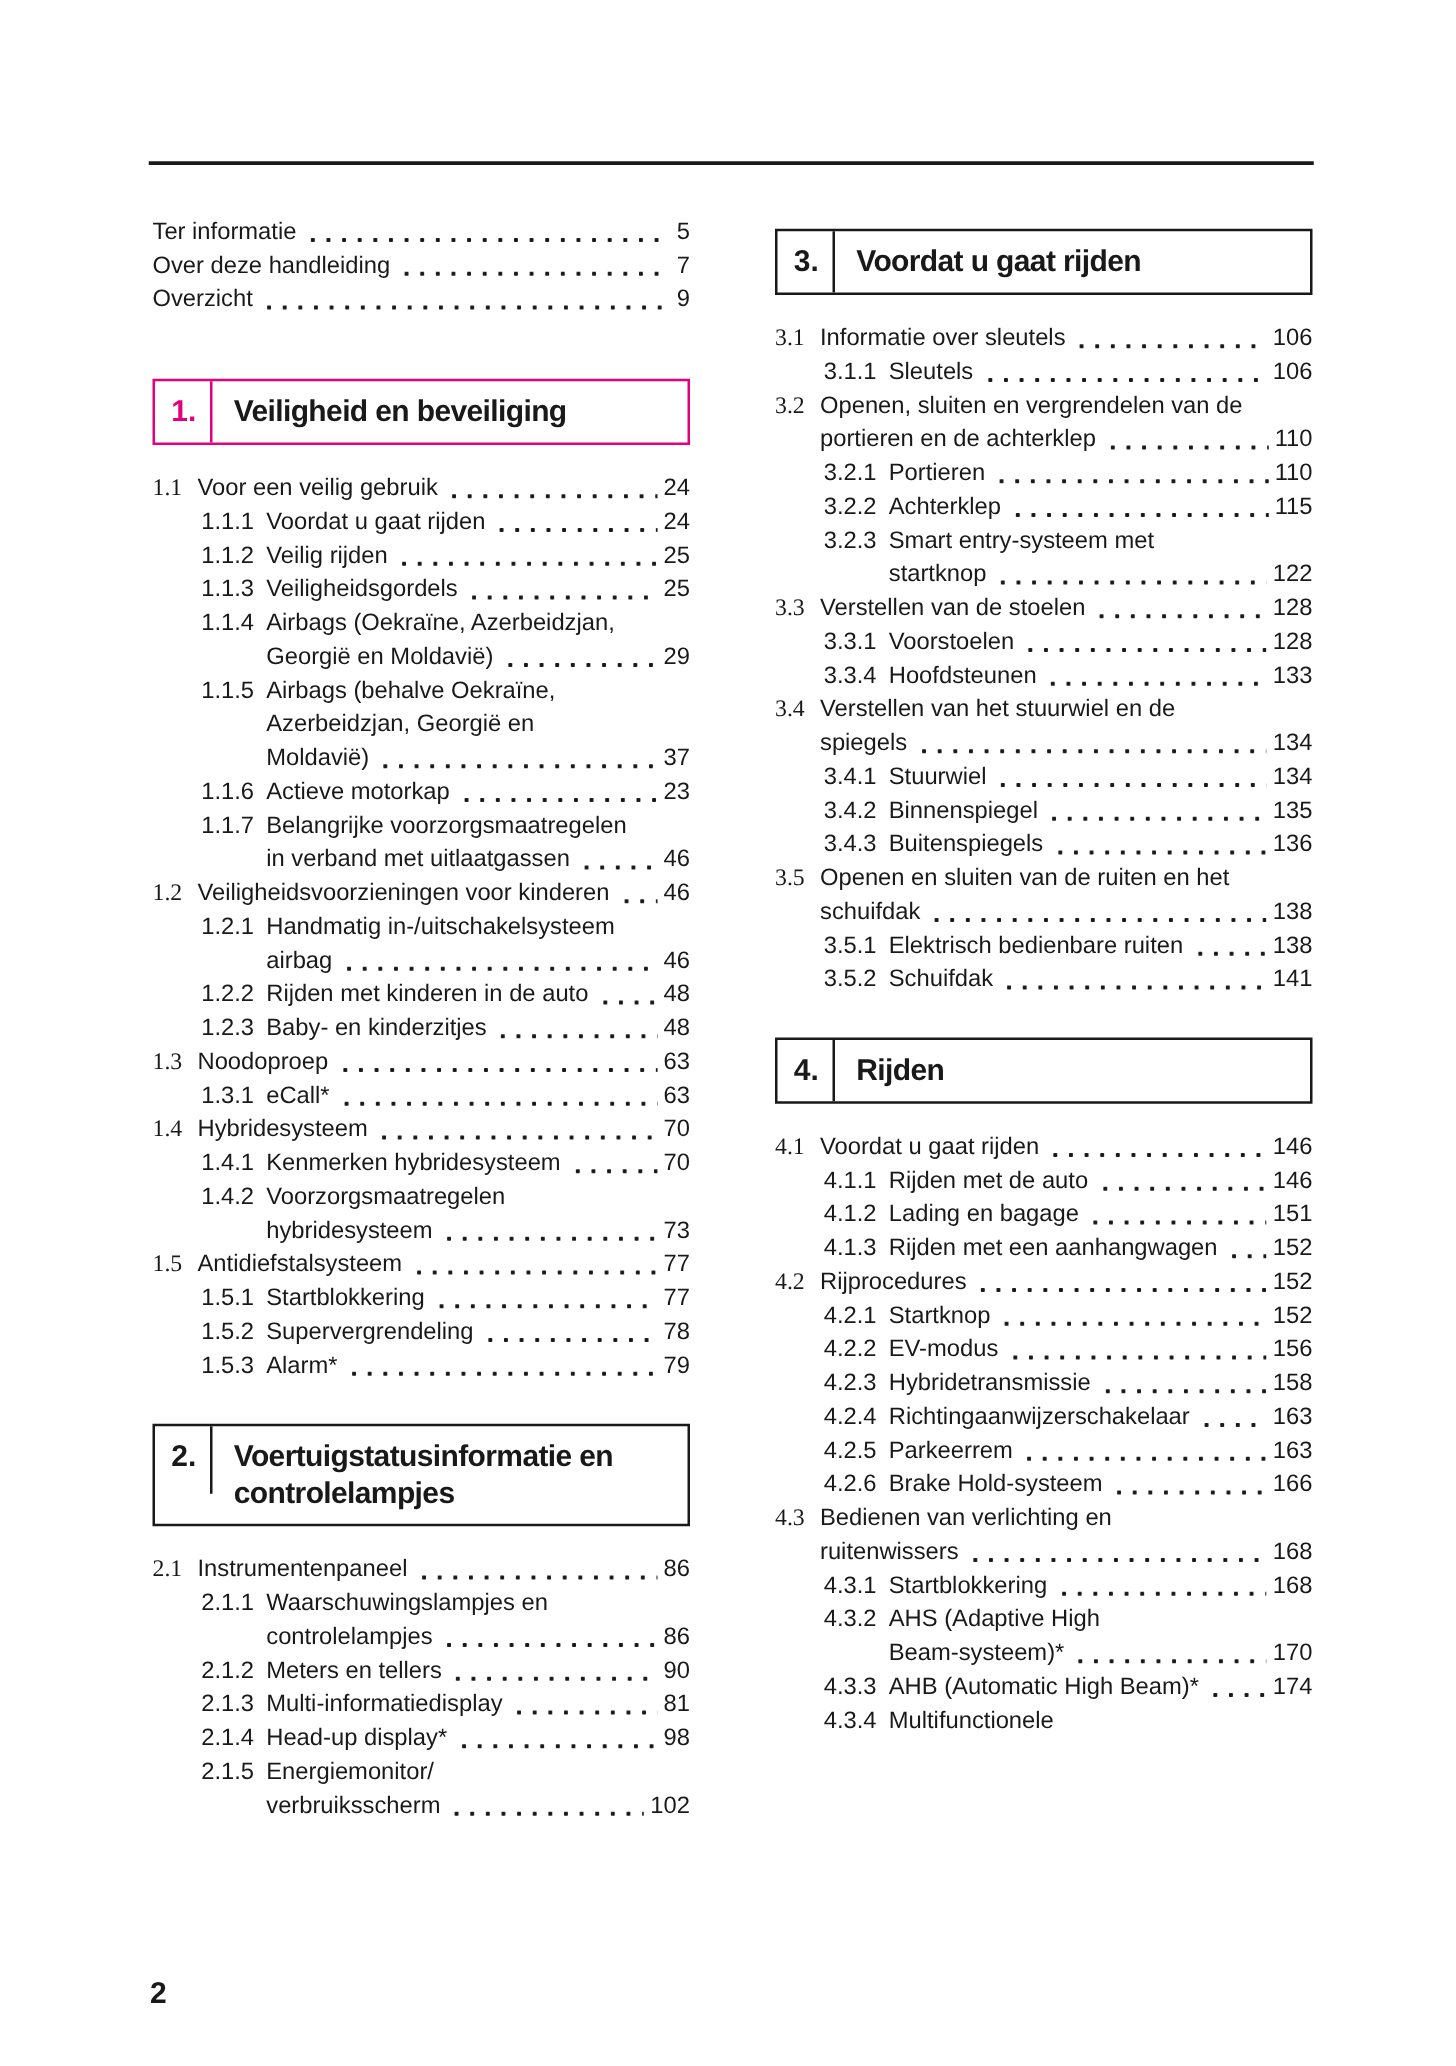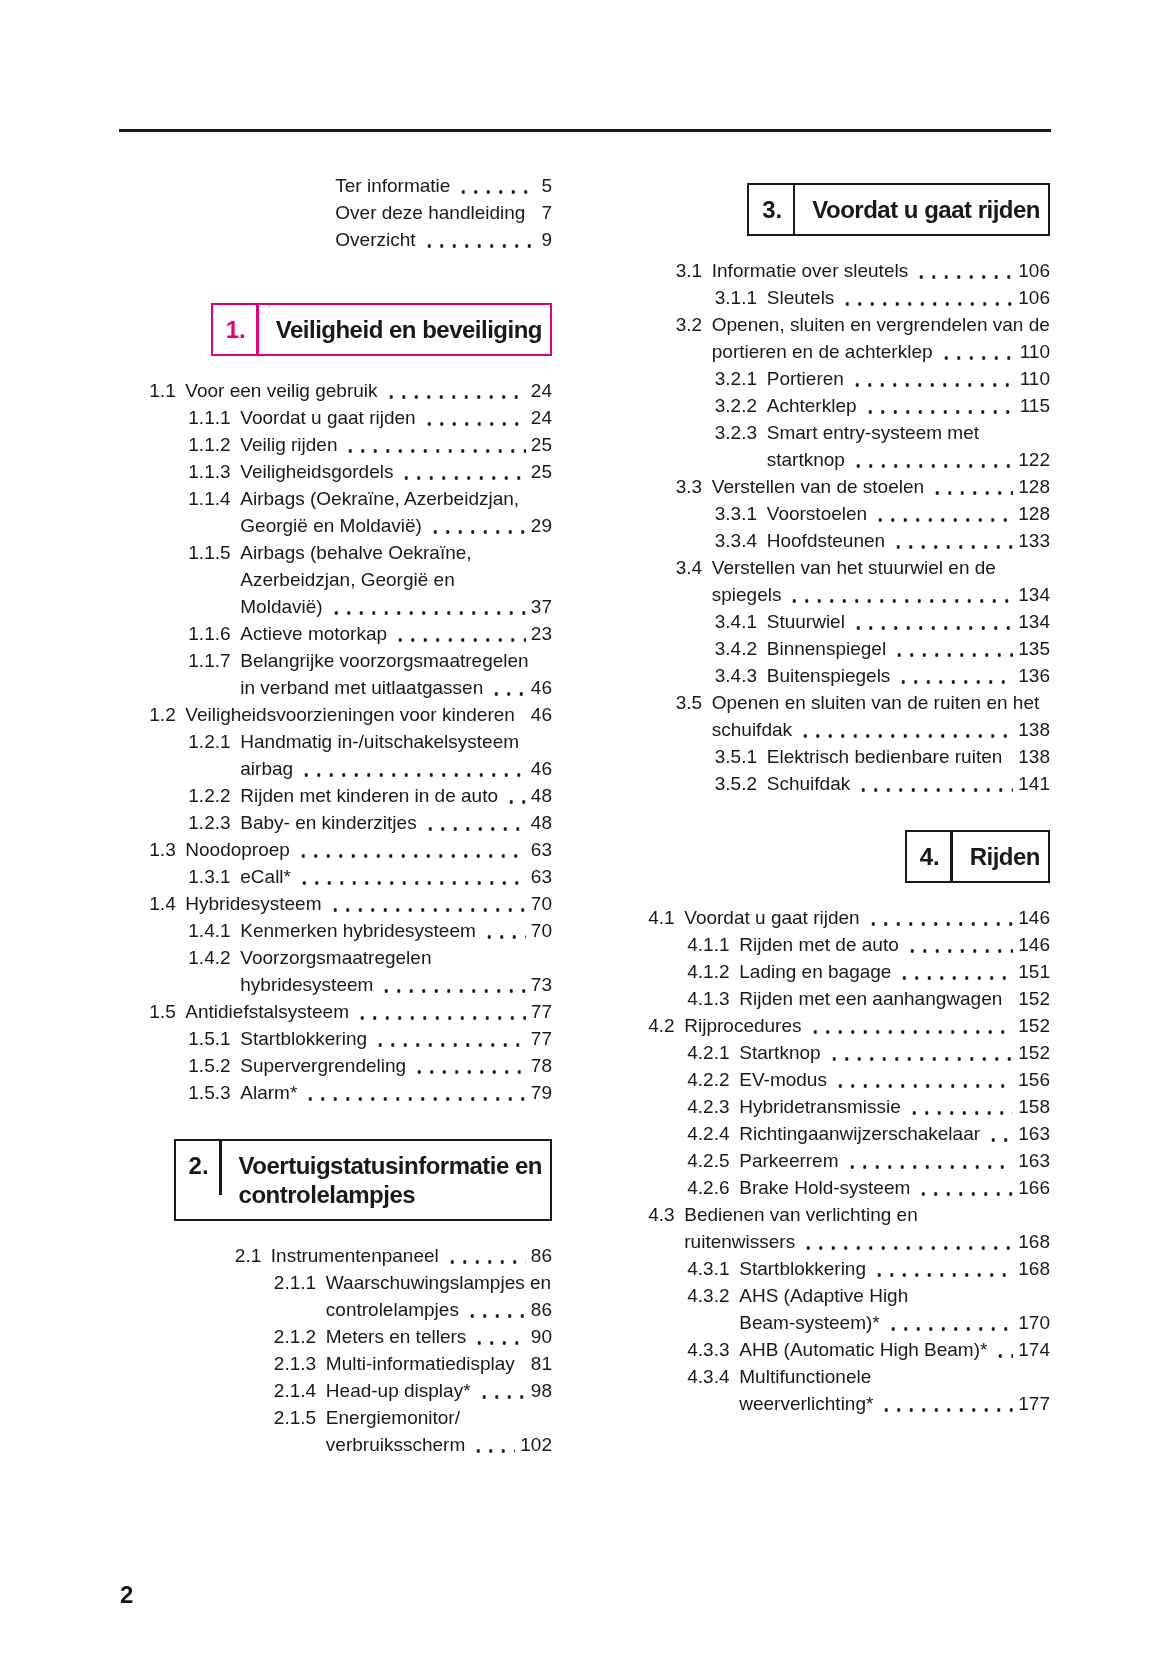--- a/index.html
+++ b/index.html
@@ -4,30 +4,30 @@
 <style>
   :root { --ink:#191919; --accent:#e4007c; }
   html,body { margin:0; padding:0; }
   body {
     width:1165px; height:1653px; position:relative; background:#ffffff;
     font-family:"Liberation Sans", sans-serif; color:var(--ink);
     overflow:hidden;
   }
   .top-rule { position:absolute; left:119px; top:129px; width:932px; height:3px; background:var(--ink); }
 
-  .col { position:absolute; width:430px; display:flex; flex-direction:column;align-items:flex-end; }
+  .col { position:absolute; width:430px; display:flex; flex-direction:column; }
   #col-left  { left:122px; top:172px; }
   #col-right { left:620px; top:183px; }
 
   .frontmatter { margin-bottom:17px; }
 
   .toc-entry { }
   .toc-line { display:flex; align-items:baseline; height:27px; line-height:27px; font-size:19px; white-space:nowrap; }
   .ln-num { flex:none; }
-  .lvl1 > .ln-num { width:36px; }
+  .lvl1 > .ln-num { width:36px;font-family:Liberation Serif, serif; }
   .lvl2 > .ln-num { width:52px; margin-left:39px; }
   .ln-txt { flex:none; }
   .ln-leader {
     flex:1 1 auto; min-width:4px; align-self:stretch; margin:0 5px 0 7px;
     background-image:radial-gradient(circle, var(--ink) 1.6px, transparent 2px);
     background-size:12.5px 8px; background-repeat:repeat-x;
     background-position:left calc(100% - 3px);
   }
   .ln-page { flex:none; }
 
@@ -631,23 +631,17 @@
           <span class="ln-txt">AHB (Automatic High Beam)*</span>
           <span class="ln-leader"></span>
           <span class="ln-page">174</span>
         </div>
       </div>
       <div class="toc-entry">
         <div class="toc-line lvl2">
           <span class="ln-num">4.3.4</span>
           <span class="ln-txt">Multifunctionele</span>
         </div>
-        <div class="toc-line lvl2">
-          <span class="ln-num"></span>
-          <span class="ln-txt">weerverlichting*</span>
-          <span class="ln-leader"></span>
-          <span class="ln-page">177</span>
-        </div>
       </div>
     </div>
   </div>
 
 <div class="page-footer-num">2</div>
 
 </body></html>

